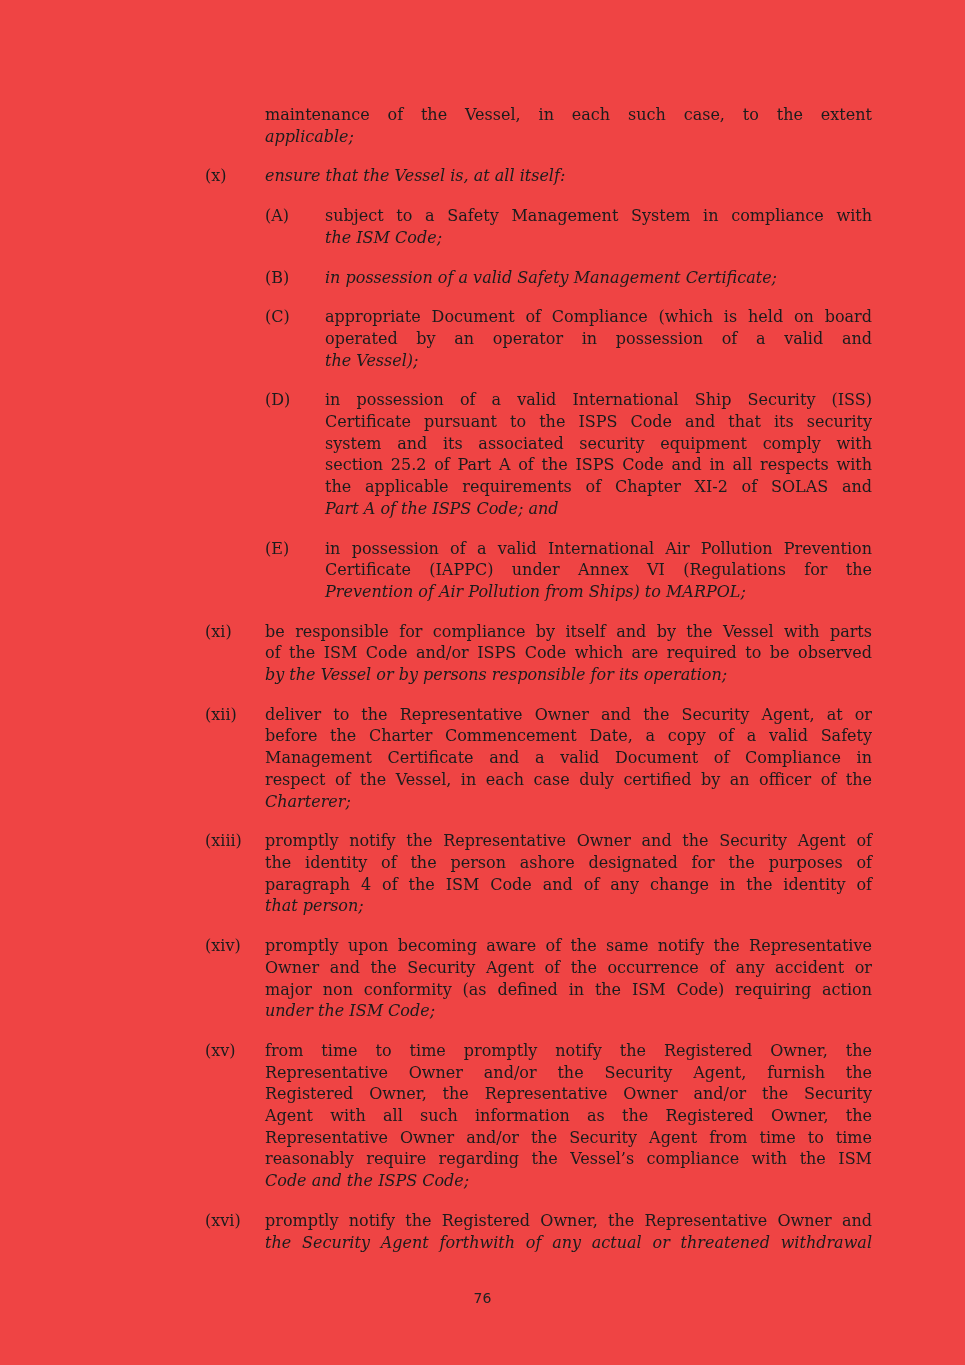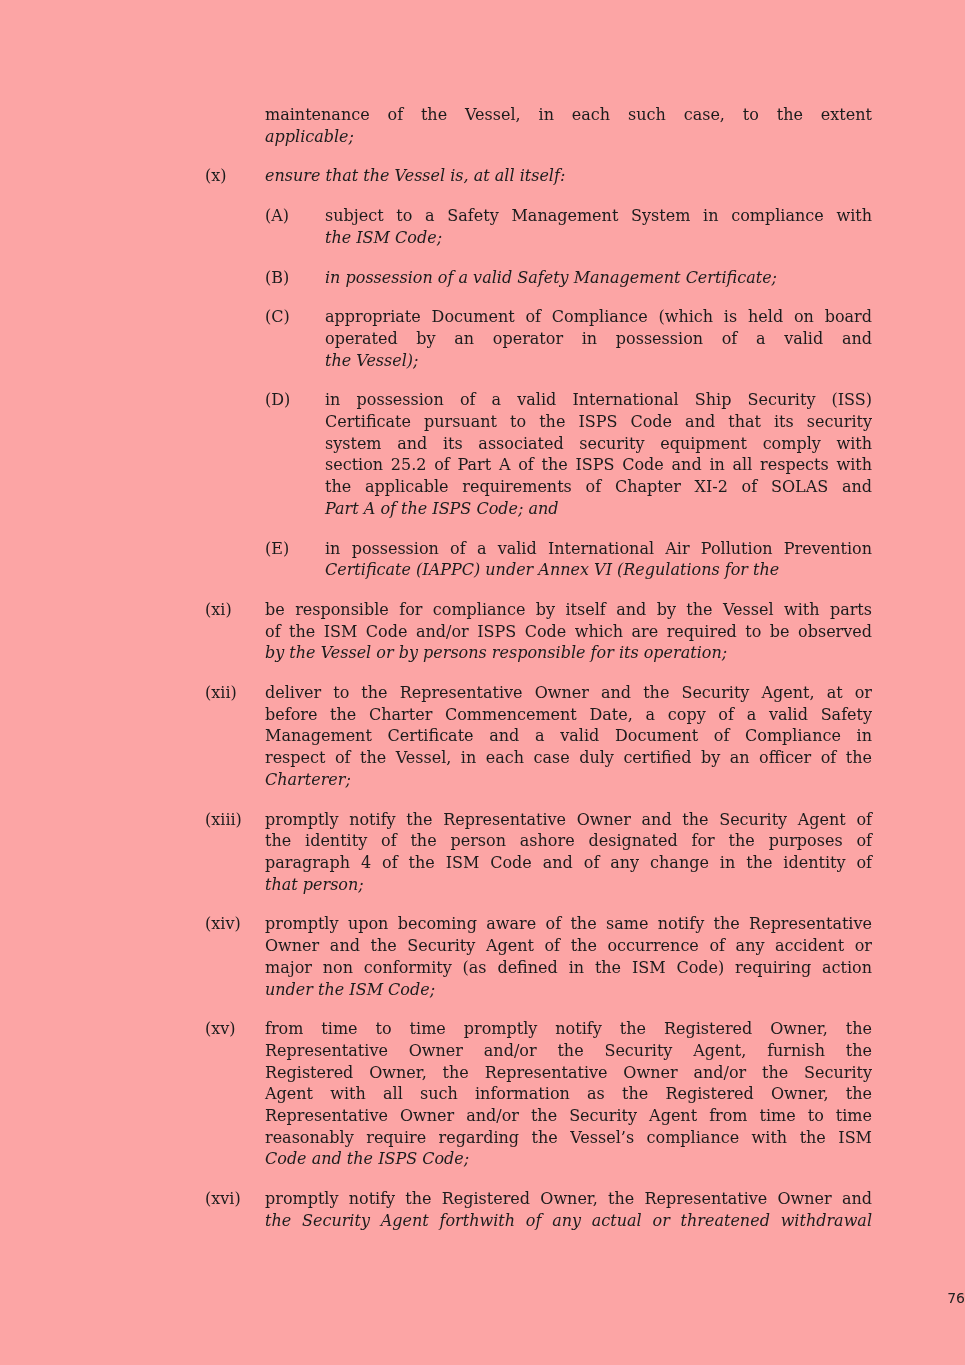--- a/index.html
+++ b/index.html
@@ -4,21 +4,21 @@
 <style>
   html, body {
     margin: 0;
     padding: 0;
     background: #ffffff;
   }
   .page {
     position: relative;
     width: 965px;
     height: 1365px;
-    background: #fca5a5;
+    background: #ef4444;
     font-family: "DejaVu Serif", "Liberation Serif", serif;
     font-size: 16px;
     line-height: 21.7px;
     color: #1c1c1c;
     overflow: hidden;
   }
   .content {
     position: absolute;
     left: 205px;
     top: 104px;
@@ -57,21 +57,21 @@
   }
   
   .lines.justify-all .ln:last-child {
     text-align-last: justify;
   }
   .page-number {
     position: absolute;
     left: 0;
     right: 0;
     top: 1288px;
-    text-align: right;
+    text-align: center;
     font-family: "DejaVu Sans", "Liberation Sans", sans-serif;
     font-size: 14px;
     color: #222222;
   }
 </style>
 </head>
 <body>
 
 <div class="page">
   <div class="content">
@@ -134,20 +134,21 @@
                 </div>
             </div>
           </div>
 
           <div class="item">
             <div class="item-label">(E)</div>
             <div class="item-body">
               <div class="lines">
                   <div class="ln">in possession of a valid International Air Pollution Prevention</div>
                   <div class="ln">Certificate (IAPPC) under Annex VI (Regulations for the</div>
+                  <div class="ln">Prevention of Air Pollution from Ships) to MARPOL;</div>
                 </div>
             </div>
           </div>
 
         </div>
       </div>
     </div>
 
     <div class="item">
       <div class="item-label">(xi)</div>

